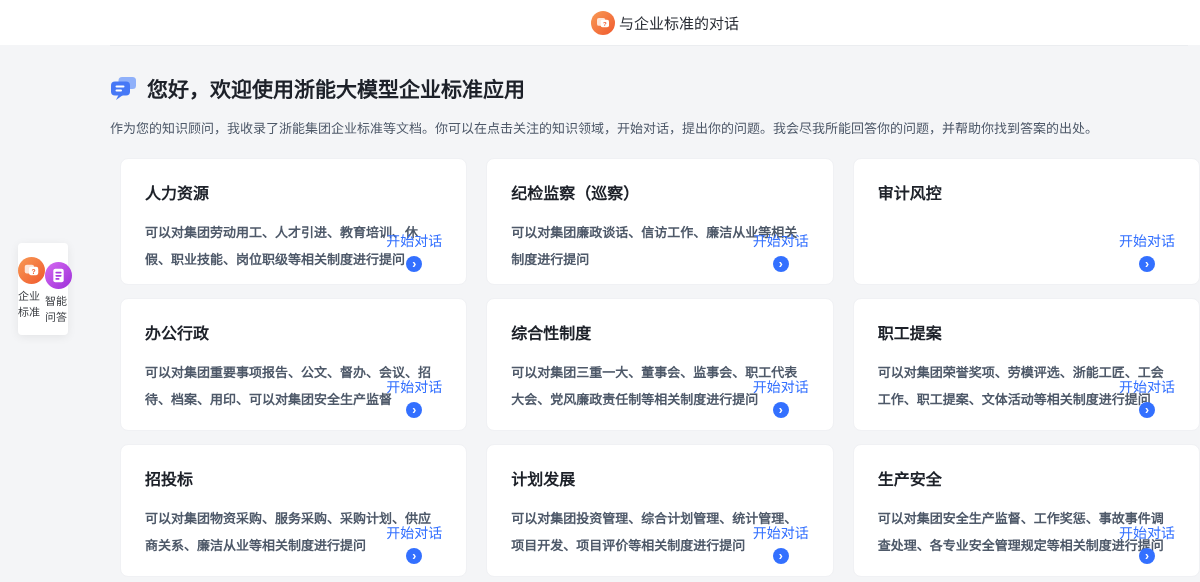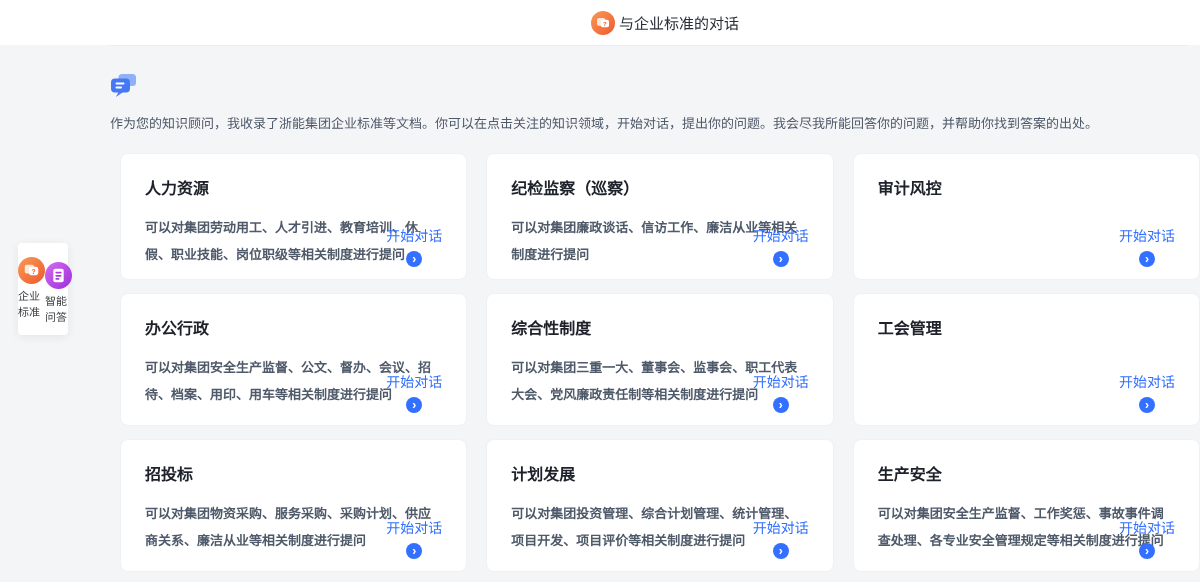--- a/index.html
+++ b/index.html
@@ -153,20 +153,21 @@
     <div class="greeting-title-row">
       <span style="display:flex;">
         <svg width="27" height="25" viewBox="0 0 27 25">
           <rect x="8.5" y="1" width="17.5" height="12" rx="3.5" fill="#8fb0fa"></rect>
           <rect x="1" y="5.5" width="19" height="14" rx="4" fill="#4678f6"></rect>
           <path d="M6 24 L8.5 19 H13 Z" fill="#4678f6"></path>
           <rect x="5.5" y="9.5" width="9" height="2" rx="1" fill="#ffffff"></rect>
           <rect x="5.5" y="13.5" width="6.5" height="2" rx="1" fill="#ffffff"></rect>
         </svg>
       </span>
+      <span class="greeting-title">您好，欢迎使用浙能大模型企业标准应用</span>
     </div>
     <div class="greeting-subtitle">作为您的知识顾问，我收录了浙能集团企业标准等文档。你可以在点击关注的知识领域，开始对话，提出你的问题。我会尽我所能回答你的问题，并帮助你找到答案的出处。</div>
   </div>
 
   <div class="cards">
 
     <div class="card">
       <div class="card-title">人力资源</div>
       <div class="card-desc">可以对集团劳动用工、人才引进、教育培训、休假、职业技能、岗位职级等相关制度进行提问</div>
       <div class="card-action">
@@ -187,38 +188,39 @@
     <div class="card">
       <div class="card-title">审计风控</div>
       <div class="card-action">
         <span>开始对话</span>
         <span class="arrow-circle">›</span>
       </div>
     </div>
 
     <div class="card">
       <div class="card-title">办公行政</div>
-      <div class="card-desc">可以对集团安全生产监督、公文、督办、会议、招待、档案、用印、用车等相关制度进行提问</div>
+      <div class="card-desc">可以对集团重要事项报告、公文、督办、会议、招待、档案、用印、可以对集团安全生产监督</div>
       <div class="card-action">
         <span>开始对话</span>
         <span class="arrow-circle">›</span>
       </div>
     </div>
 
     <div class="card">
       <div class="card-title">综合性制度</div>
       <div class="card-desc">可以对集团三重一大、董事会、监事会、职工代表大会、党风廉政责任制等相关制度进行提问</div>
       <div class="card-action">
         <span>开始对话</span>
         <span class="arrow-circle">›</span>
       </div>
     </div>
 
     <div class="card">
-      <div class="card-title">工会管理</div>
+      <div class="card-title">职工提案</div>
+      <div class="card-desc">可以对集团荣誉奖项、劳模评选、浙能工匠、工会工作、职工提案、文体活动等相关制度进行提问</div>
       <div class="card-action">
         <span>开始对话</span>
         <span class="arrow-circle">›</span>
       </div>
     </div>
 
     <div class="card">
       <div class="card-title">招投标</div>
       <div class="card-desc">可以对集团物资采购、服务采购、采购计划、供应商关系、廉洁从业等相关制度进行提问</div>
       <div class="card-action">

